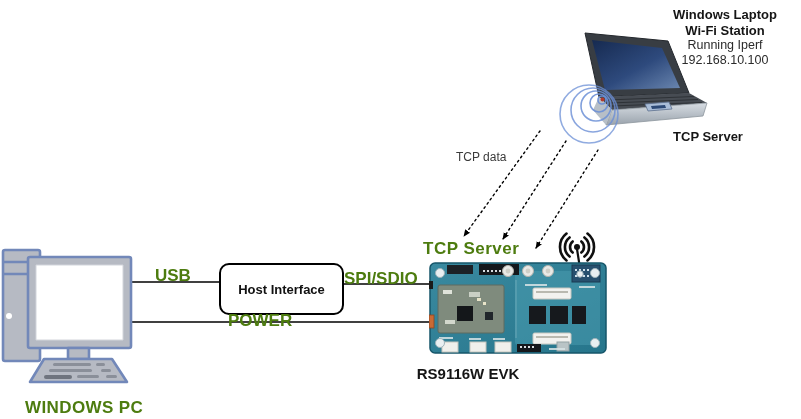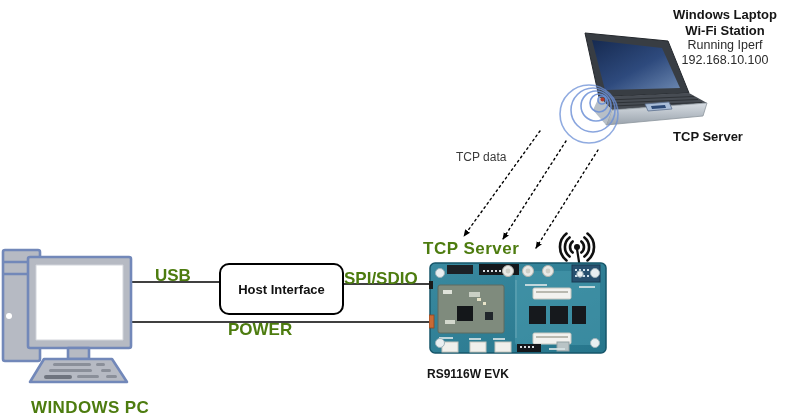--- a/index.html
+++ b/index.html
@@ -228,21 +228,21 @@
   </div>
 
   <div class="lbl-reg" style="left:456px;top:150px">TCP data</div>
 
   <div class="lbl" style="left:423px;top:239px;letter-spacing:0.5px">TCP Server</div>
 
   <div class="lbl" style="left:155px;top:266px">USB</div>
 
   <div class="lbl" style="left:344px;top:269px">SPI/SDIO</div>
 
-  <div class="lbl" style="left:228px;top:320px">POWER</div>
-
-  <div class="lbl" style="left:31px;top:398px;letter-spacing:0.4px">WINDOWS PC</div>
+  <div class="lbl" style="left:228px;top:311px">POWER</div>
+
+  <div class="lbl" style="left:25px;top:398px;letter-spacing:0.4px">WINDOWS PC</div>
 
   <div class="stack" style="left:368px;top:366px;width:200px">
-    <div class="b" style="font-size:12px;line-height:16px">RS9116W EVK</div>
+    <div class="b" style="font-size:15px;line-height:16px">RS9116W EVK</div>
   </div>
 
 </div>
 
 </body></html>

